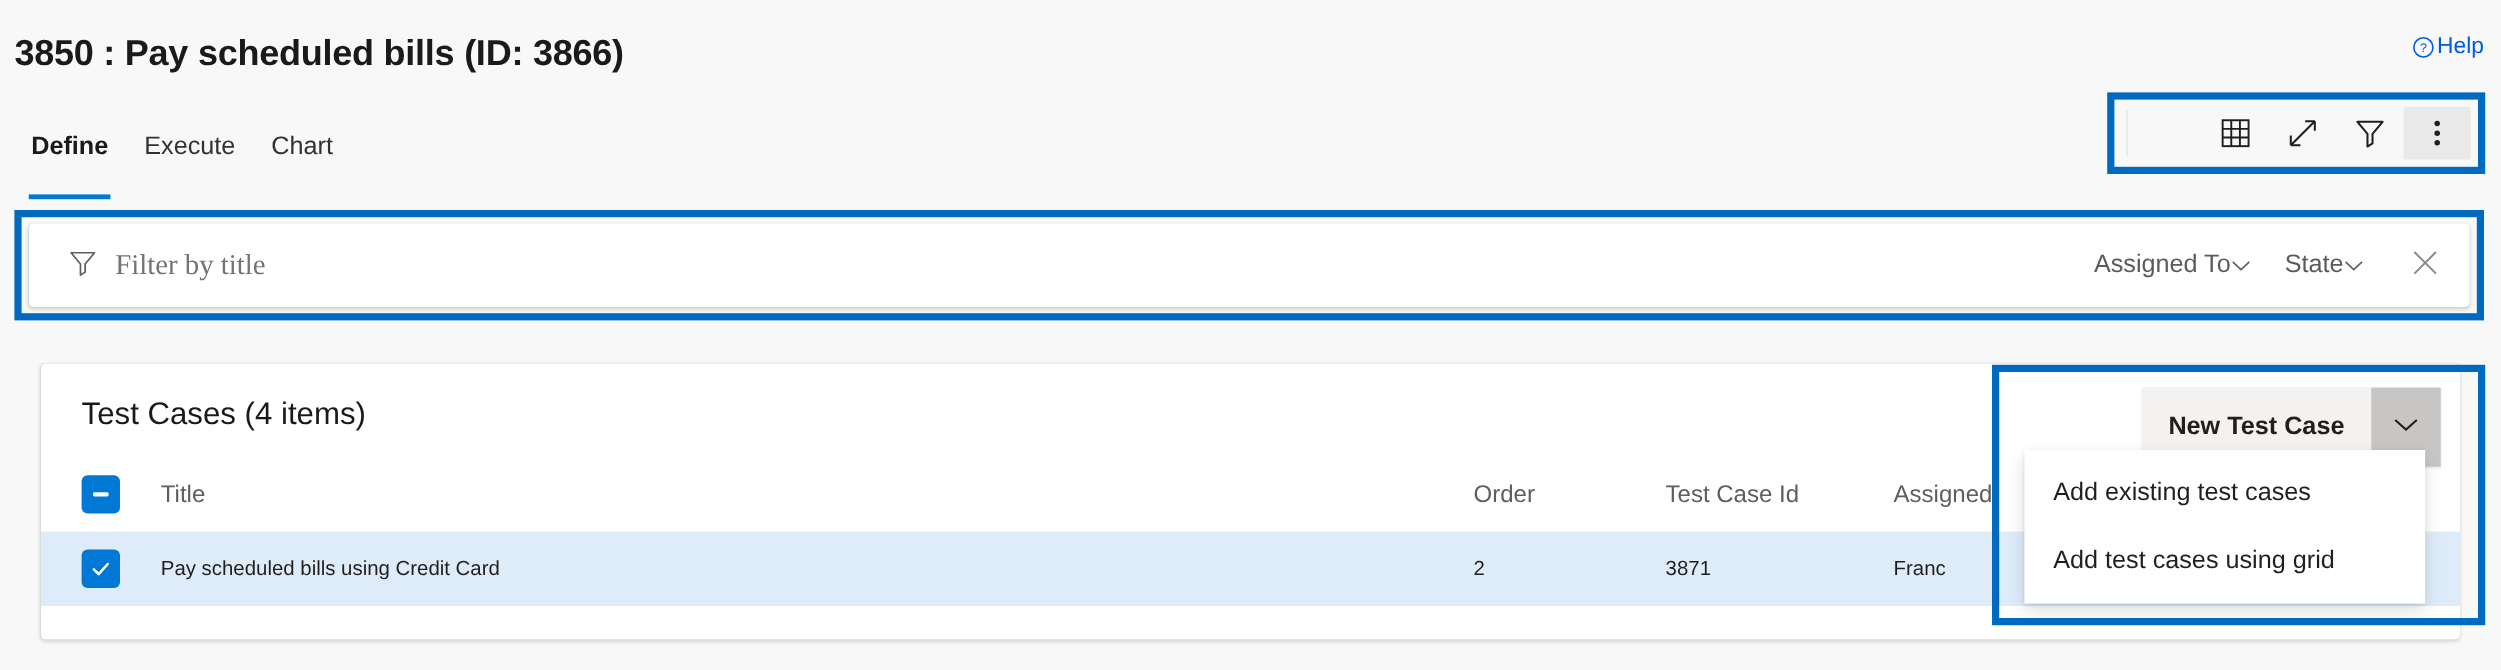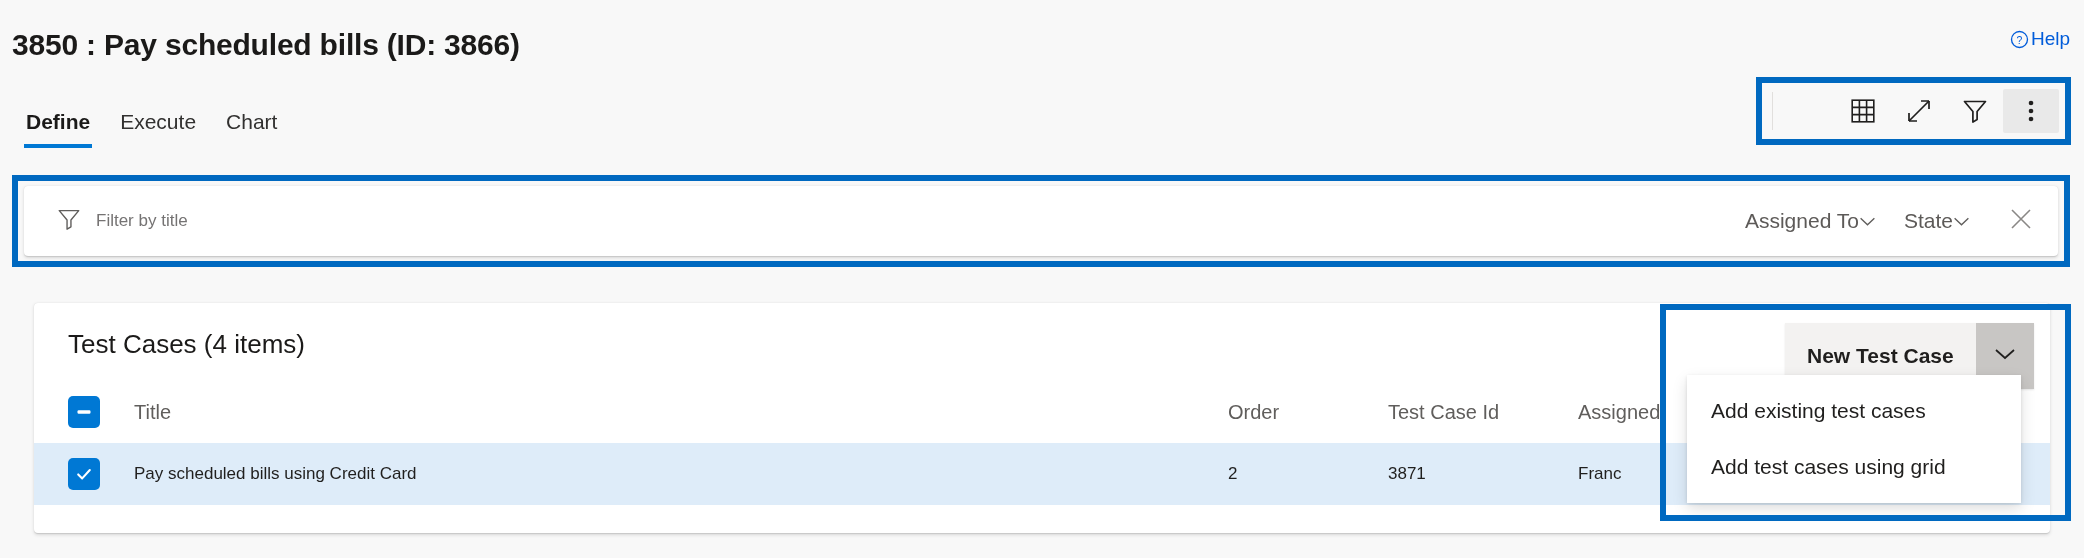--- a/index.html
+++ b/index.html
@@ -22,21 +22,21 @@
     color: #015cda; font-size: 19px; cursor: pointer;
   }
   .help-ico { width: 19px; height: 19px; display:block; }
 
   
   .tabs {
     position: absolute; left: 24px; top: 110px;
     display: flex; align-items: flex-end; gap: 26px;
   }
   .tab {
-    font-size: 21px; color: #323130; padding: 0 2px 14px 2px;
+    font-size: 21px; color: #323130; padding: 0 2px 32px 2px;
     cursor: pointer; position: relative;
   }
   .tab.active { font-weight: bold; color: #1b1a19; }
   .tab.active::after {
     content: ""; position: absolute; left: 0; right: 0; bottom: 0;
     height: 4px; background: #0078d4;
   }
 
   
   .toolbar-hl {
@@ -69,22 +69,22 @@
     background: #ffffff; border-radius: 4px;
     box-shadow: 0 1.6px 3.6px rgba(0,0,0,.13), 0 0.3px 0.9px rgba(0,0,0,.10);
     display: flex; align-items: center;
   }
   .filter-input-wrap {
     flex: 1 1 auto; display: flex; align-items: center; gap: 14px; padding-left: 32px;
     height: 100%;
   }
   .filter-input {
     border: none; outline: none; background: transparent;
-    font-family: Liberation Sans, sans-serif;
-    font-size: 17px; color: #15803d; width: 600px; height: 40px;
+    font-family: Liberation Serif, serif;
+    font-size: 24px; color: #15803d; width: 600px; height: 40px;
   }
   .filter-input::placeholder { color: #757373; opacity: 1; }
   .pill {
     display: flex; align-items: center; 
     font-size: 21px; color: #5d5a58; cursor: pointer;
     padding: 8px 14px; height: 100%;
   }
   .chev { width: 17px; height: 11px; display:block; }
   .filter-close {
     width: 74px; height: 100%; display: flex; align-items: center; justify-content: center;

